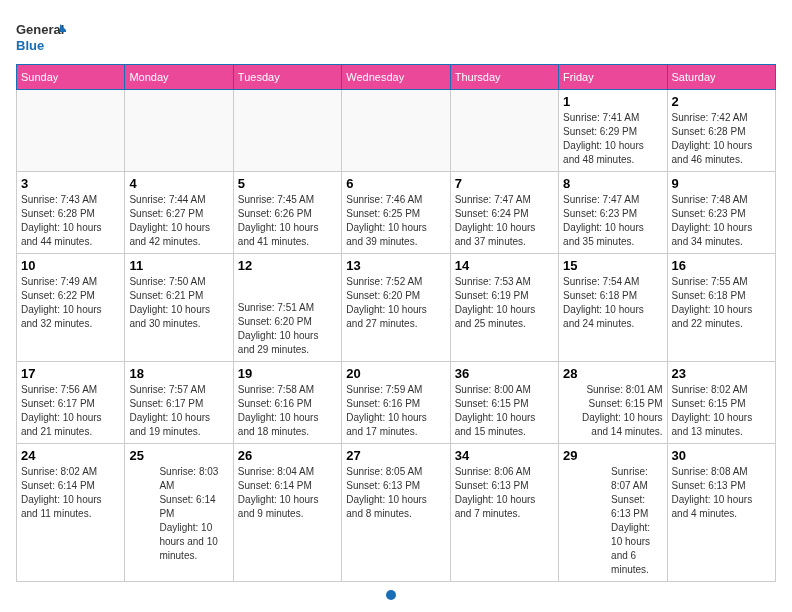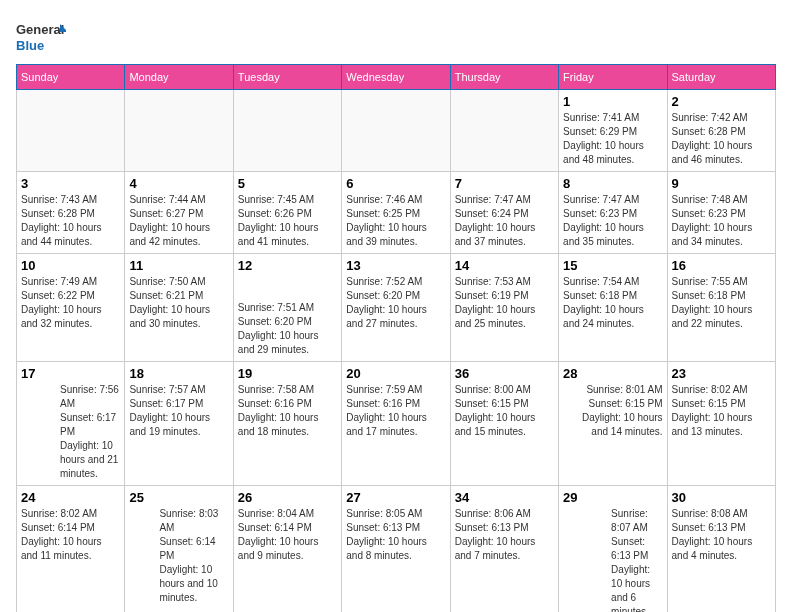--- a/index.html
+++ b/index.html
@@ -216,21 +216,21 @@
         <td>
           <span class="day-num">16</span>
           <div class="day-info" style="white-space: pre-line;">Sunrise: 7:55 AM
 Sunset: 6:18 PM
 Daylight: 10 hours and 22 minutes.</div>
         </td>
       </tr>
       <tr>
         <td>
           <span class="day-num">17</span>
-          <div class="day-info" style="white-space: pre-line; margin-left: 39px;">Sunrise: 7:56 AM
+          <div class="day-info" style="white-space: pre-line;">Sunrise: 7:56 AM
 Sunset: 6:17 PM
 Daylight: 10 hours and 21 minutes.</div>
         </td>
         <td>
           <span class="day-num">18</span>
           <div class="day-info" style="white-space: pre-line;">Sunrise: 7:57 AM
 Sunset: 6:17 PM
 Daylight: 10 hours and 19 minutes.</div>
         </td>
         <td>

